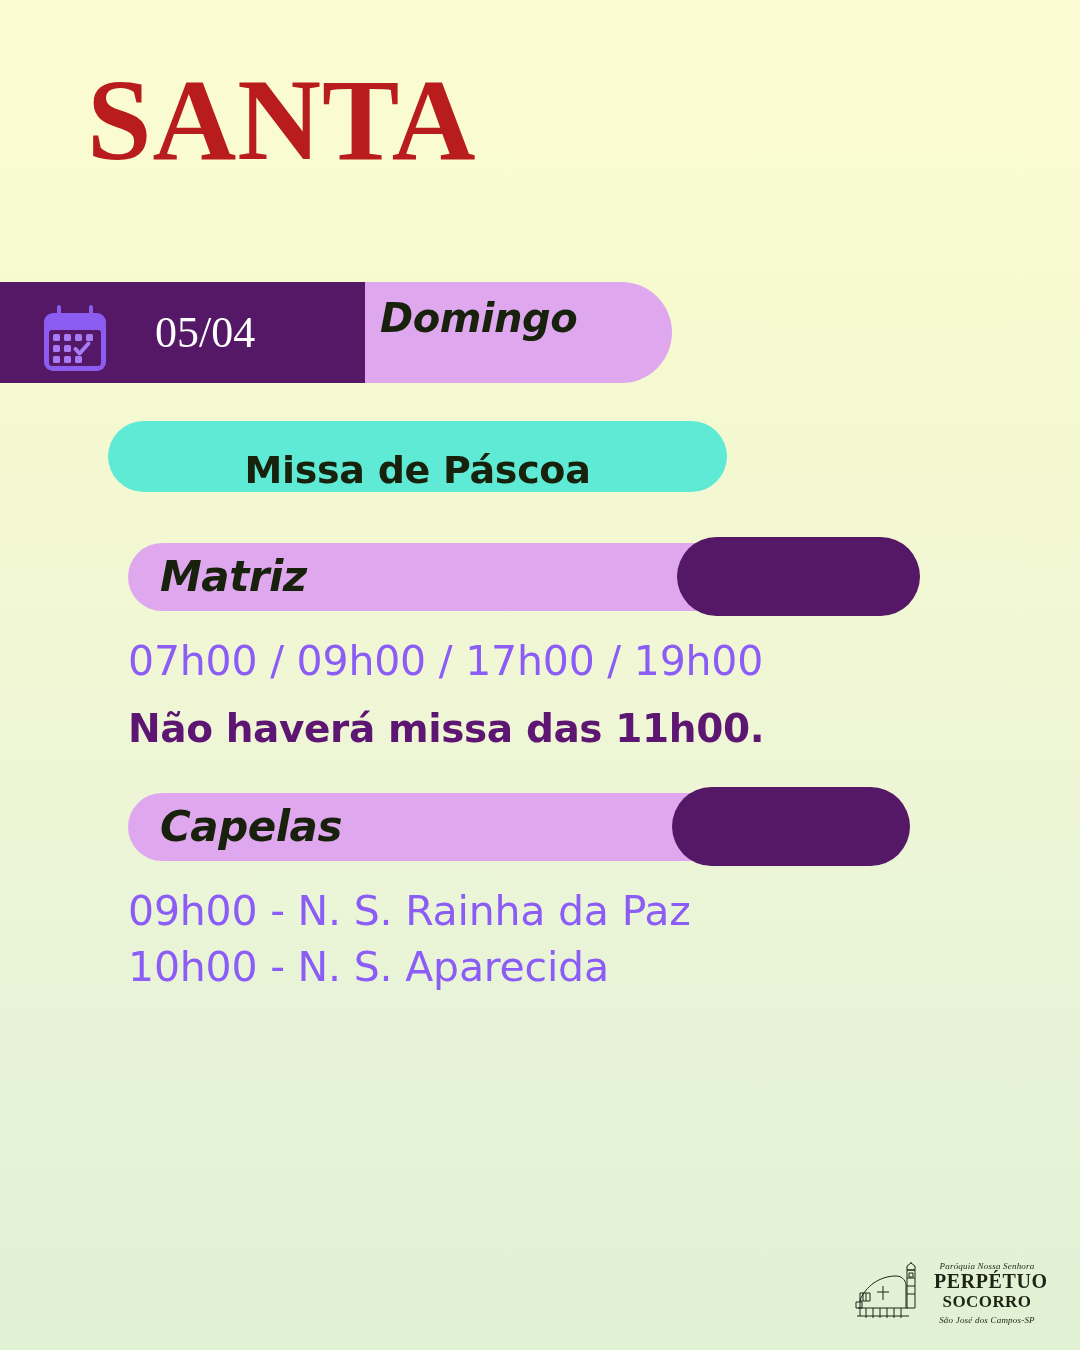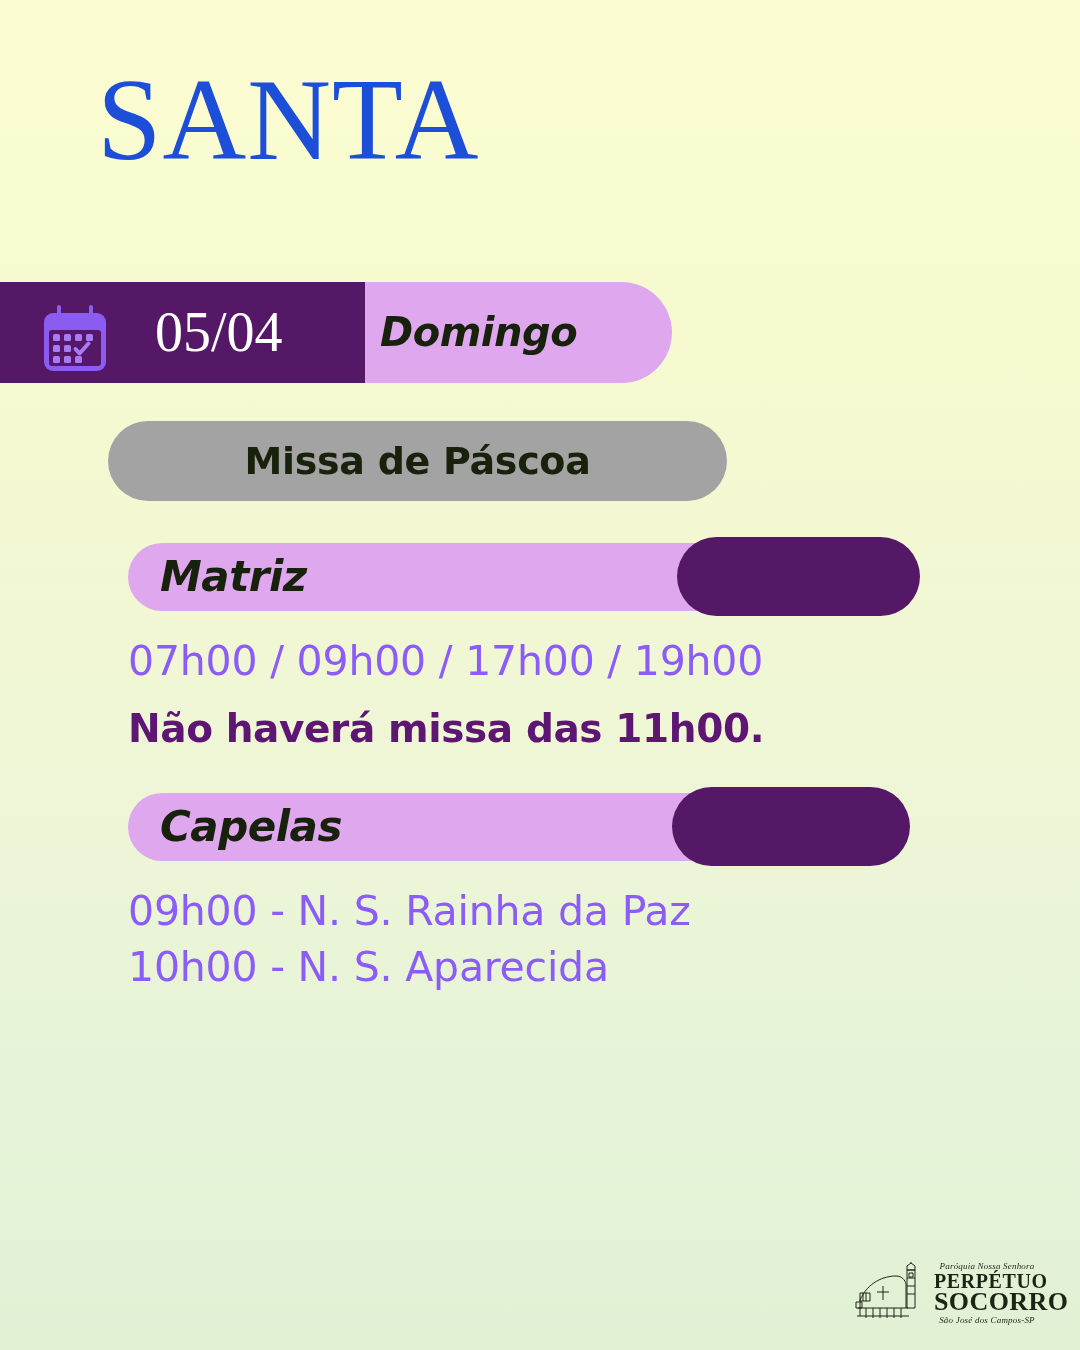--- a/index.html
+++ b/index.html
@@ -26,26 +26,26 @@
     font-family: "DejaVu Sans", sans-serif;
     font-weight: 300;
     font-size: 76px;
     line-height: 80px;
     letter-spacing: 1px;
     color: #5B1A63;
     margin: 0;
   }
   .title-santa {
     font-family: "Liberation Serif", "DejaVu Serif", serif;
-    font-weight: 400;
+    font-weight: 700;
     font-size: 116px;
     line-height: 108px;
     letter-spacing: 1px;
-    color: #1d4ed8;
-    margin: 13px;
+    color: #b91c1c;
+    margin: 3px;
     margin-top: 4px;
   }
 
   
   .date-row {
     position: absolute;
     left: 0;
     top: 282px;
     height: 101px;
     width: 672px;
@@ -75,49 +75,49 @@
     height: 68px;
   }
   .date-number {
     position: absolute;
     left: 155px;
     top: 282px;
     height: 101px;
     line-height: 101px;
     font-family: "Liberation Serif", "DejaVu Serif", serif;
     font-weight: 400;
-    font-size: 56px;
+    font-size: 44px;
     color: #FFFFFF;
     letter-spacing: 0px;
   }
   .date-weekday {
     position: absolute;
     left: 380px;
-    top: 282px;
+    top: 268px;
     height: 101px;
     line-height: 101px;
     font-family: "DejaVu Sans", sans-serif;
     font-weight: 700;
     font-style: italic;
     font-size: 40px;
     color: #17210C;
     letter-spacing: -0.5px;
   }
 
   
   .event-pill {
     position: absolute;
     left: 108px;
     top: 421px;
     width: 619px;
-    height: 80px;
-    background: #a3a3a3;
+    height: 71px;
+    background: #5eead4;
     border-radius: 40px;
     display: flex;
-    align-items: center;
+    align-items: flex-end;
     justify-content: center;
   }
   .event-pill-label {
     font-family: "DejaVu Sans", sans-serif;
     font-weight: 700;
     font-size: 38px;
     color: #17210C;
     letter-spacing: -0.3px;
   }
 
@@ -227,21 +227,21 @@
   }
   .logo-l2 {
     font-family: "Liberation Serif", "DejaVu Serif", serif;
     font-size: 20px;
     font-weight: 700;
     line-height: 18px;
     letter-spacing: 0.6px;
   }
   .logo-l3 {
     font-family: "Liberation Serif", "DejaVu Serif", serif;
-    font-size: 26px;
+    font-size: 17px;
     font-weight: 700;
     line-height: 24px;
     letter-spacing: 0.4px;
   }
   .logo-l4 {
     font-family: "Liberation Serif", "DejaVu Serif", serif;
     font-size: 9px;
     font-style: italic;
     line-height: 12px;
     letter-spacing: 0.2px;

